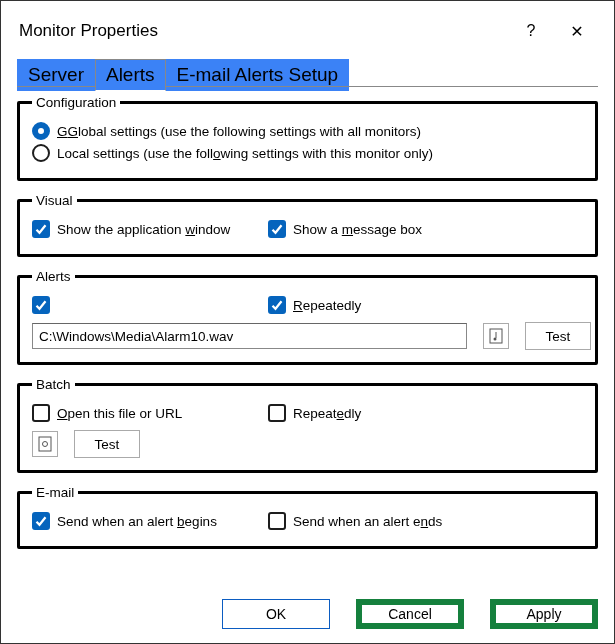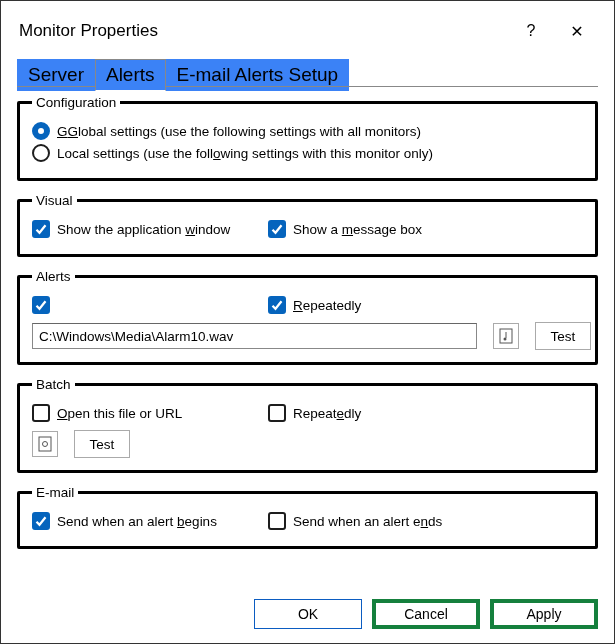--- a/index.html
+++ b/index.html
@@ -70,29 +70,29 @@
   .inputrow { display:flex; align-items:center; gap:16px; margin-top:4px; }
   input.text {
     flex:1; height:26px; border:1px solid #888; border-top-color:#666;
     font-family: inherit; font-size:13.5px; padding: 2px 6px; background:#fff;
   }
   .filebtn {
     width:26px; height:26px; border:1px solid #aaa; background:#fff;
     display:flex; align-items:center; justify-content:center;
   }
   .testbtn {
-    width:56px; height:28px; border:1px solid #aaa; background:#fff; font-size:13.5px;
+    width:66px; height:28px; border:1px solid #aaa; background:#fff; font-size:13.5px;
   }
   .labeltext u { text-decoration: underline; }
   .footer {
-    display:flex; justify-content:flex-end; gap:10px;
+    display:flex; justify-content:flex-end; gap:26px;
     padding: 10px 16px 14px;
   }
   .footer button {
-    width:108px; height:30px; border:4px solid #15803d; background:#fff;
+    width:108px; height:30px; border:6px solid #15803d; background:#fff;
     font-family:inherit; font-size:14px;
   }
   .footer .primary { border:1px solid #0b5cc1; }
 </style>
 </head>
 <body>
 
 <div class="window">
 
   <div class="titlebar">

